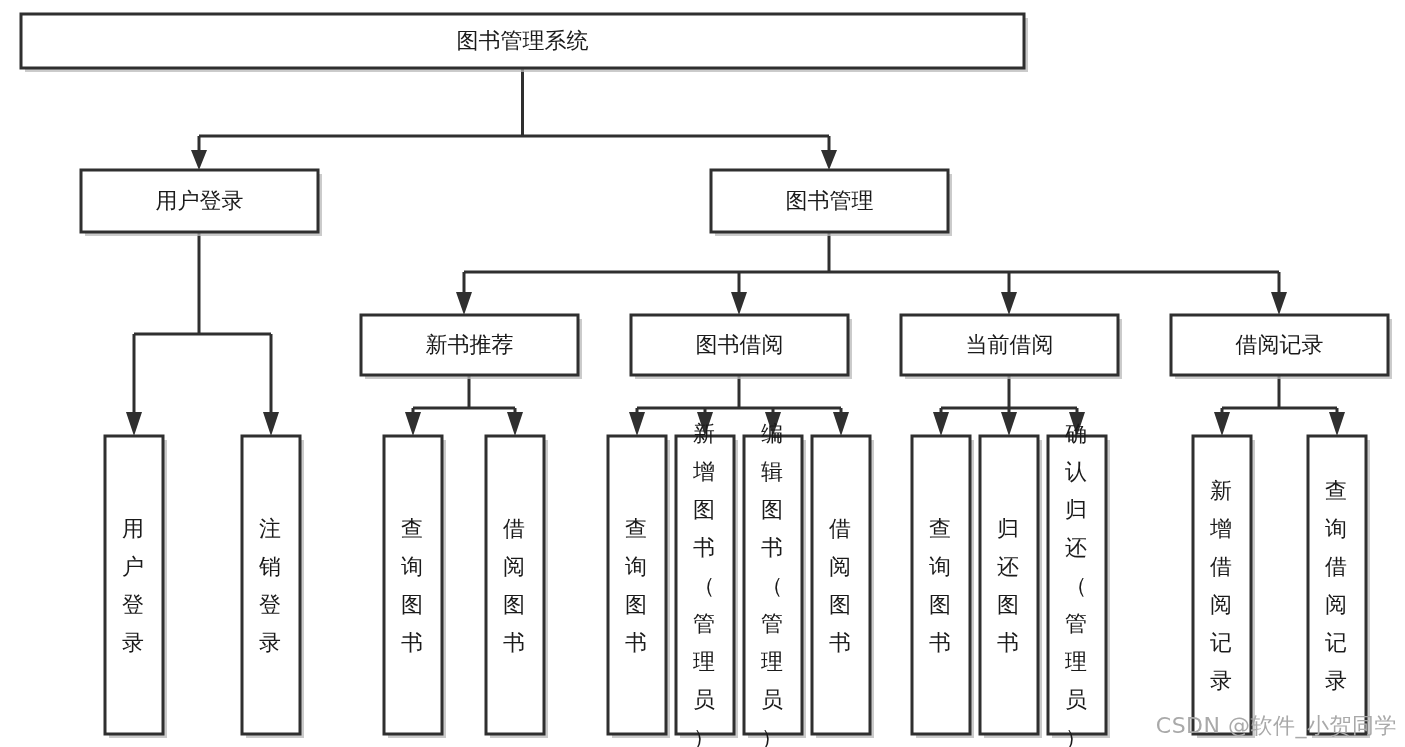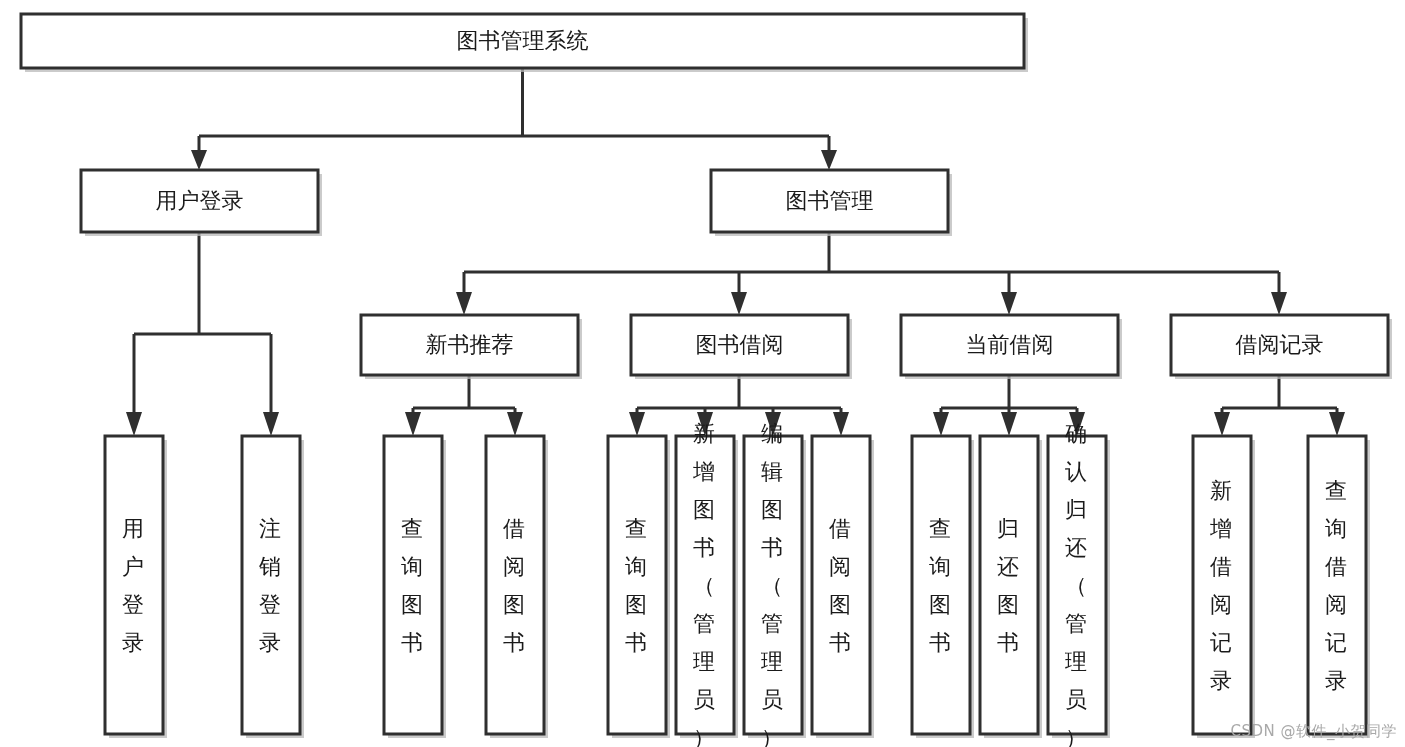--- a/index.html
+++ b/index.html
@@ -60,21 +60,21 @@
     font-size: 22px;
     letter-spacing: 2px;
     text-anchor: middle;
     dominant-baseline: central;
   }
   .watermark-text {
     position: absolute;
     right: 8px;
     bottom: 6px;
     font-family: "DejaVu Sans", "Liberation Sans", sans-serif;
-    font-size: 15px;
+    font-size: 22px;
     color: #a9a9a9;
     white-space: nowrap;
     letter-spacing: 0.5px;
     pointer-events: none;
   }
 </style>
 </head>
 <body>
 
 <div id="diagram-root">

